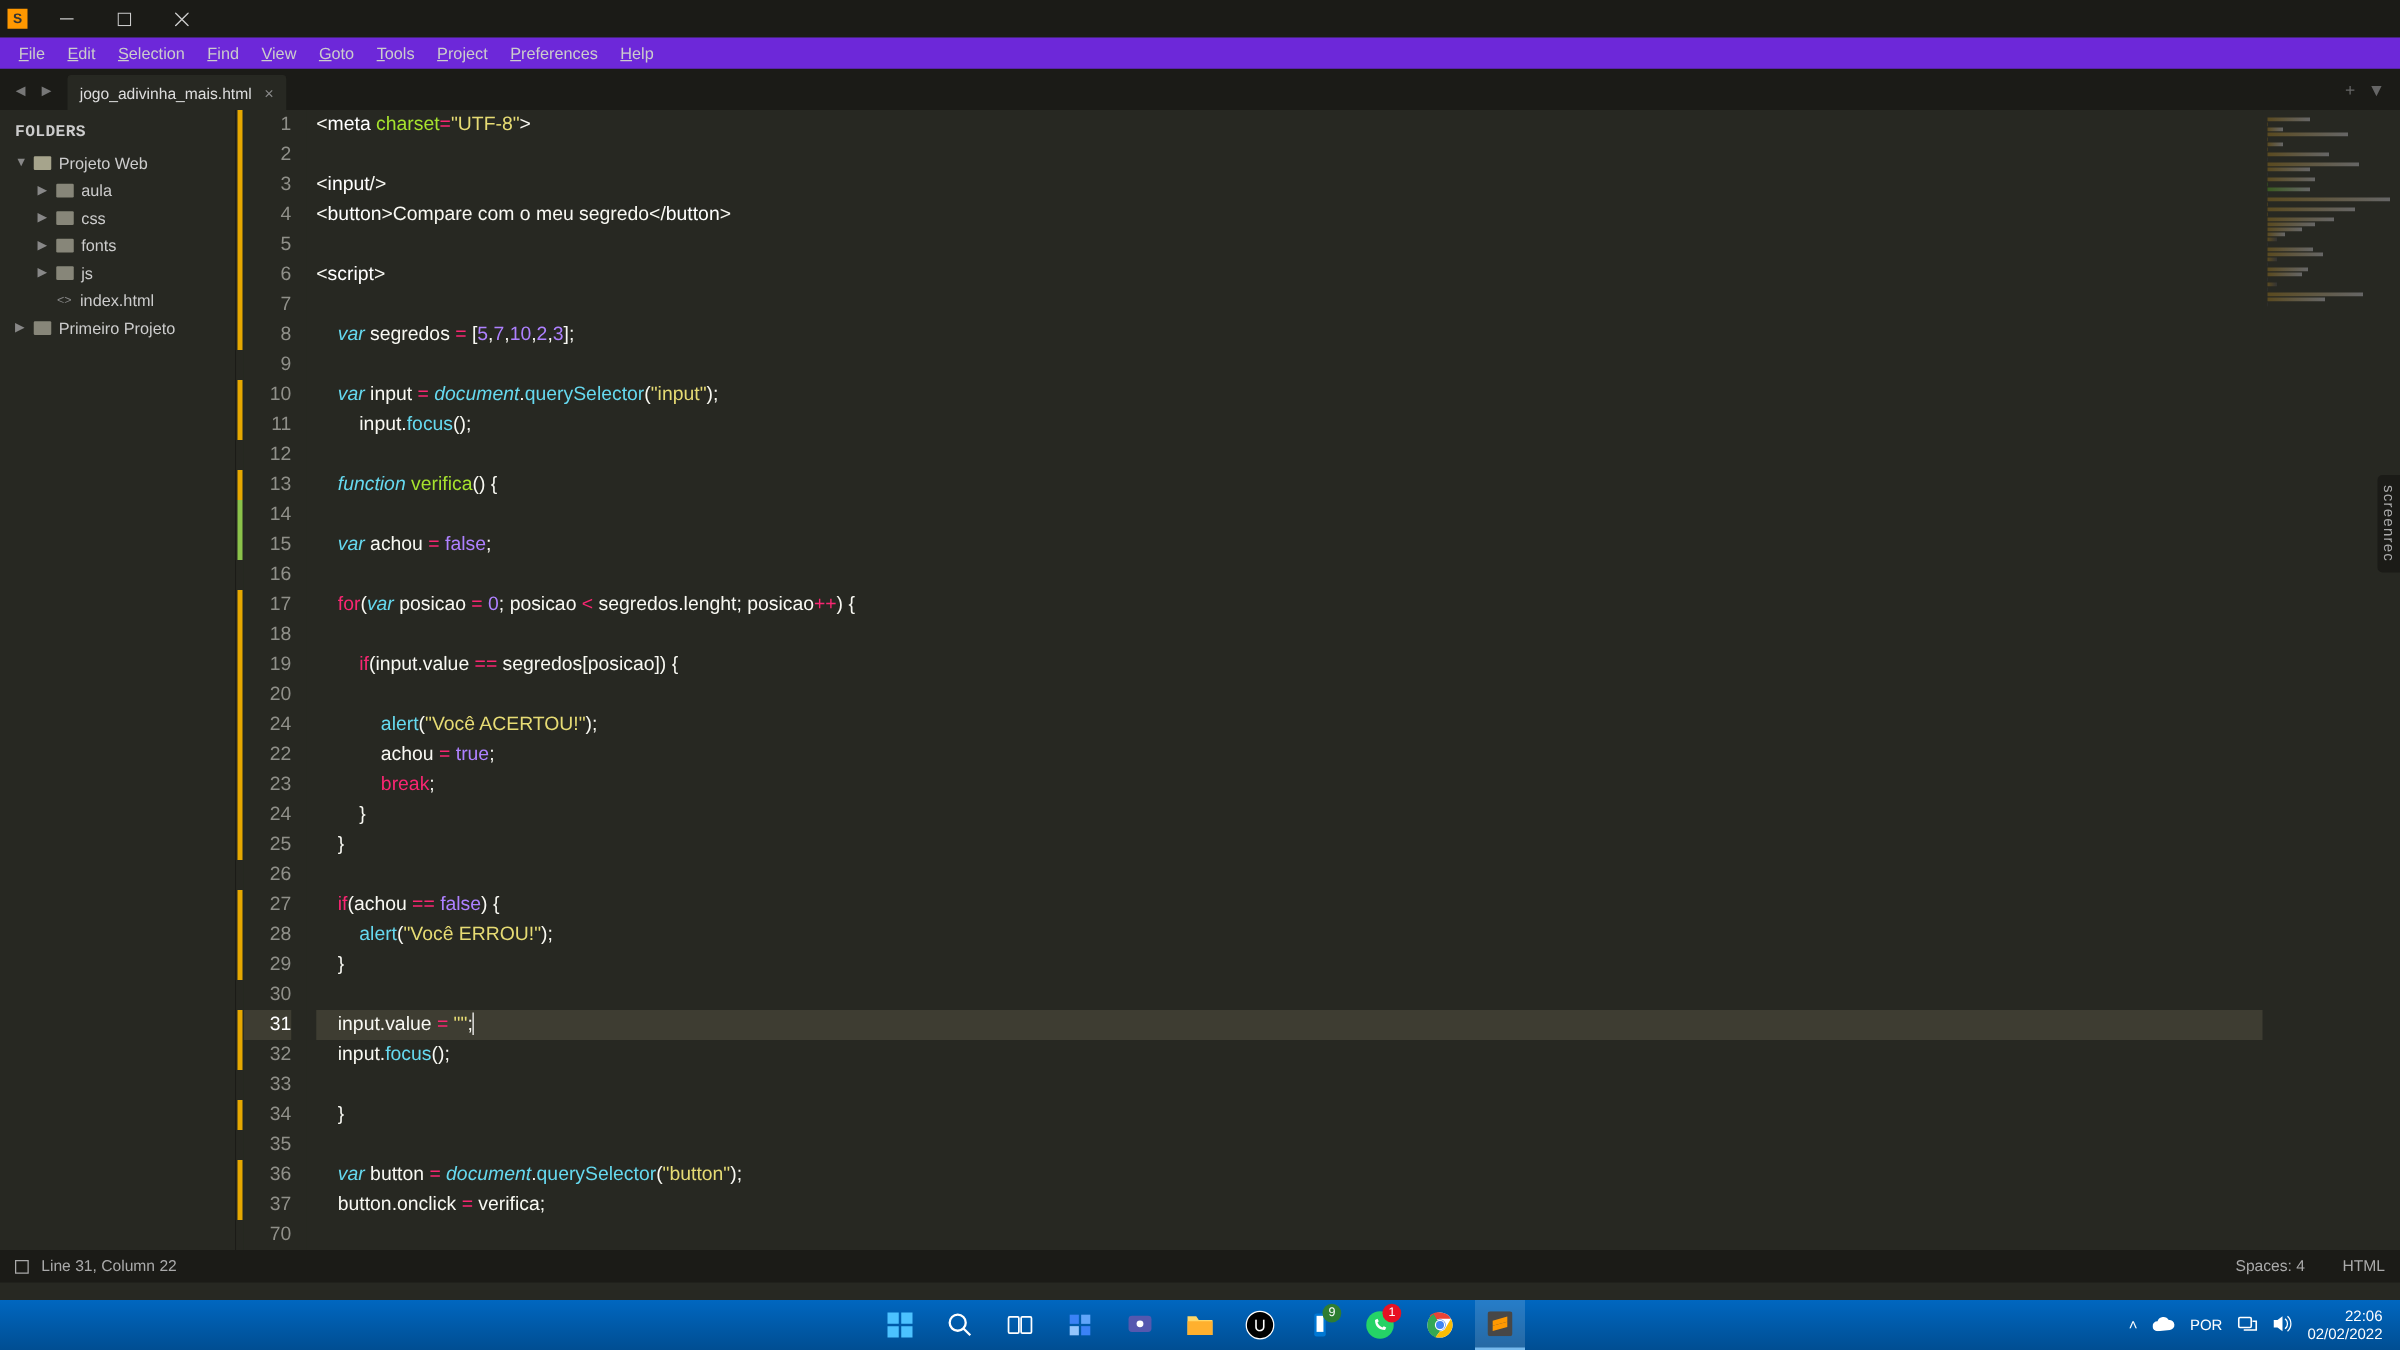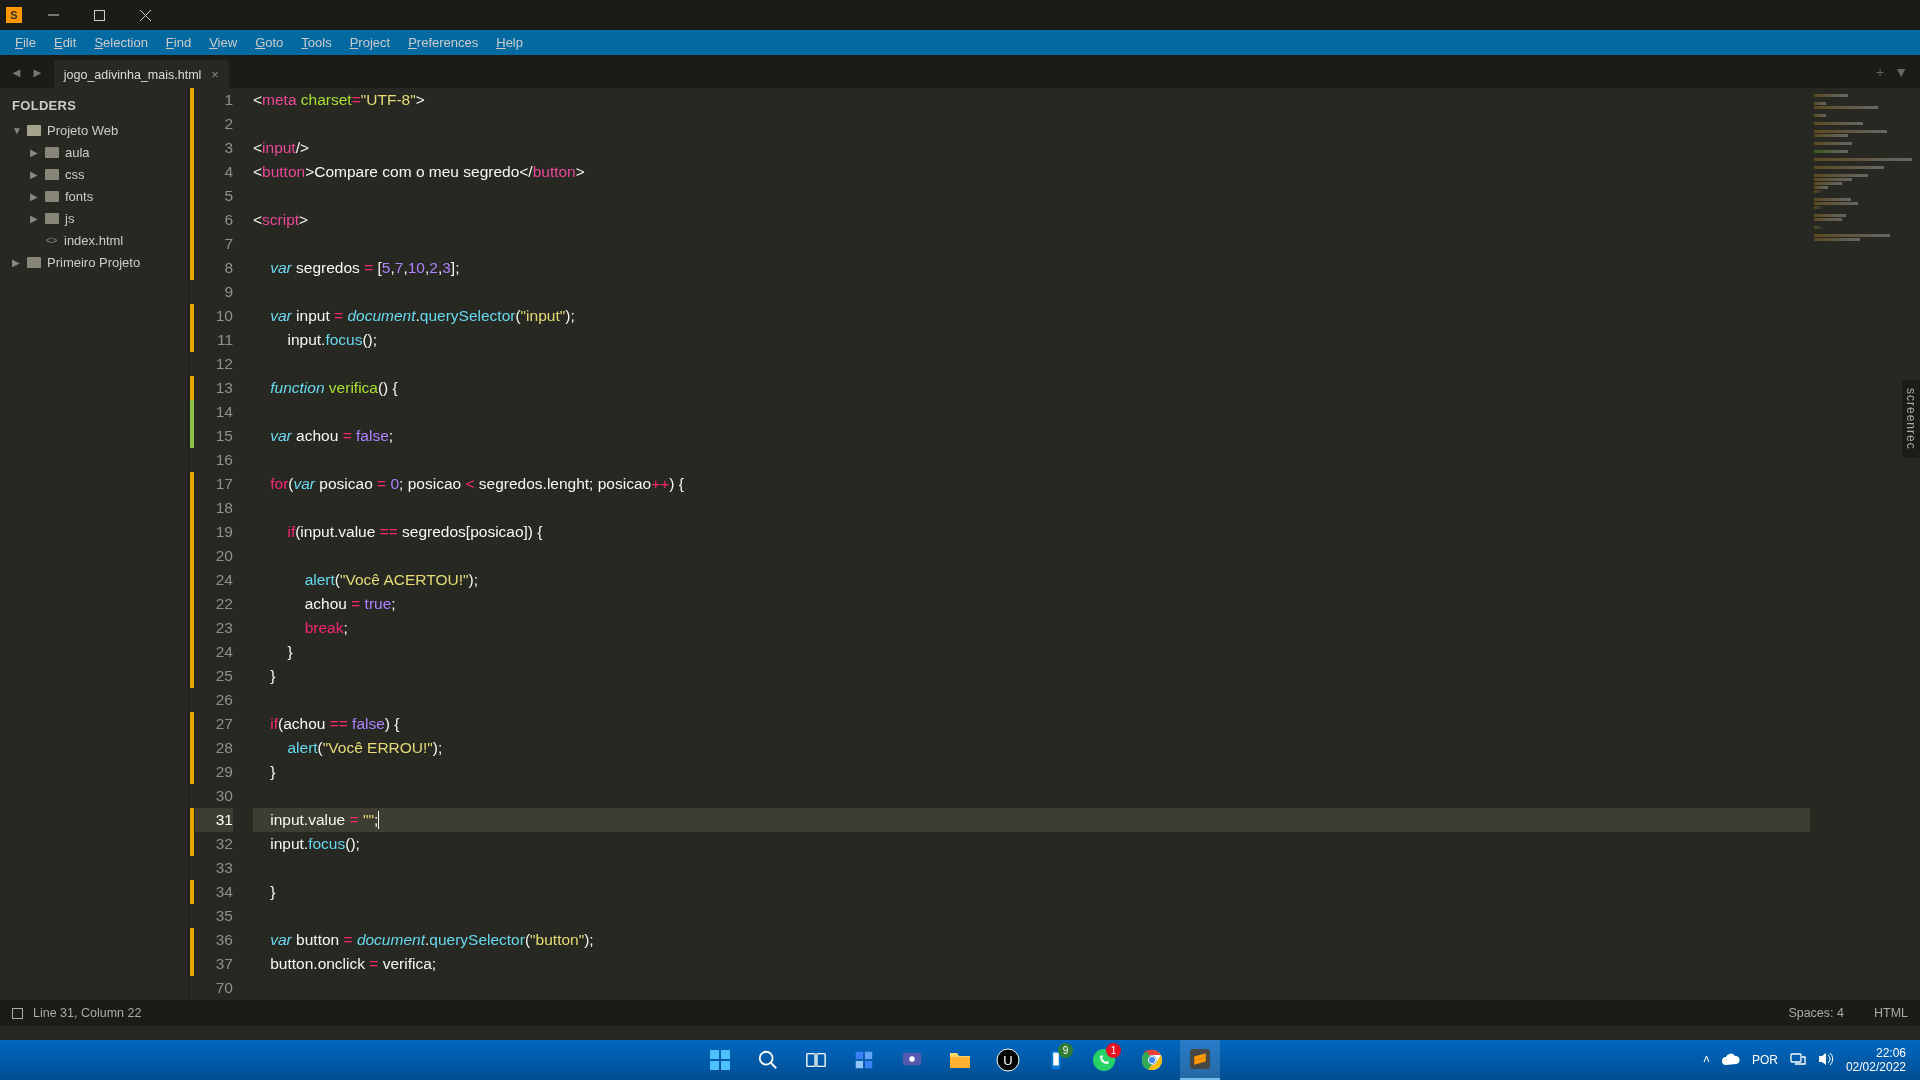--- a/index.html
+++ b/index.html
@@ -7,30 +7,30 @@
 
 
 .titlebar { height:30px; background:#1b1b17; display:flex; align-items:center; color:#ccc; font-size:13px; padding-left:6px; }
 .titlebar .icon { width:16px; height:16px; background:#ff9800; margin-right:8px; display:flex; align-items:center; justify-content:center; font-size:11px; color:#333; font-weight:bold;}
 .titlebar .title { flex:1; }
 .winbtns { display:flex; }
 .winbtn { width:46px; height:30px; display:flex; align-items:center; justify-content:center; color:#ccc; }
 .winbtn svg { width:11px; height:11px; }
 
 
-.menubar { height:26px; background:#0369a1; display:flex; align-items:center; padding-left:6px; color:#ccc; font-size:13px; border-bottom:1px solid #1b1b17;}
+.menubar { height:26px; background:#6d28d9; display:flex; align-items:center; padding-left:6px; color:#ccc; font-size:13px; border-bottom:1px solid #1b1b17;}
 .menubar span { padding:3px 9px; cursor:default; }
 .menubar u { text-decoration:underline; }
 
 
 .main { display:flex; height:calc(100% - 30px - 26px - 26px - 40px); }
 
 
 .sidebar { width:189px; background:#272822; color:#ccc; font-size:13px; padding-top:6px; border-right:1px solid #1b1b17;}
-.sidebar .hdr { font-weight:bold; padding:4px 12px 6px; font-size:13px; letter-spacing:0.3px;}
+.sidebar .hdr { font-weight:bold; padding:4px 12px 6px; font-size:13px; letter-spacing:0.3px;font-family:Liberation Mono, monospace;}
 .tree-row { display:flex; align-items:center; height:22px; padding-left:12px; cursor:default;}
 .disclose { width:12px; color:#888; font-size:10px; margin-right:3px;}
 .folder-ic { width:14px; height:11px; background:#878679; margin-right:6px; border-radius:1px;}
 .folder-ic.open { background:#a6a48c;}
 .file-ic { width:13px; height:13px; margin-right:6px; color:#888; display:flex; align-items:center; justify-content:center; font-size:10px;}
 
 
 .tabstrip-wrap { height:32px; background:#1b1b17; display:flex; align-items:center; }
 .navarrows { display:flex; align-items:center; padding:0 10px; gap:8px; color:#777;}
 .navarrows span { font-size:13px; cursor:default;}
@@ -46,21 +46,21 @@
 .mark.orange { background:#e6a800;}
 .mark.green { background:#8bc34a;}
 .linenums { width:50px; text-align:right; color:#90908a; padding-right:12px; background:#272822;}
 .linenums .ln { height:24px; }
 .linenums .ln.active { background:#3e3d32; color:#fff;}
 .code { flex:1; padding-left:8px; white-space:pre; position:relative;}
 .code .line { height:24px; }
 .code .line.active { background:#3e3d32;}
 
 
-.c-tag { color:#ec4899;text-align:center; }
+.c-tag { color:#ffffff;text-align:center; }
 .c-attr { color:#a6e22e; }
 .c-str { color:#e6db74; }
 .c-kw { color:#66d9ef; font-style:italic;}
 .c-storage { color:#f92672; }
 .c-name { color:#a6e22e; }
 .c-num { color:#ae81ff; }
 .c-fn { color:#66d9ef; }
 .c-obj { color:#66d9ef; font-style:italic;}
 .c-op { color:#f92672; }
 .c-punc { color:#f8f8f2; }

